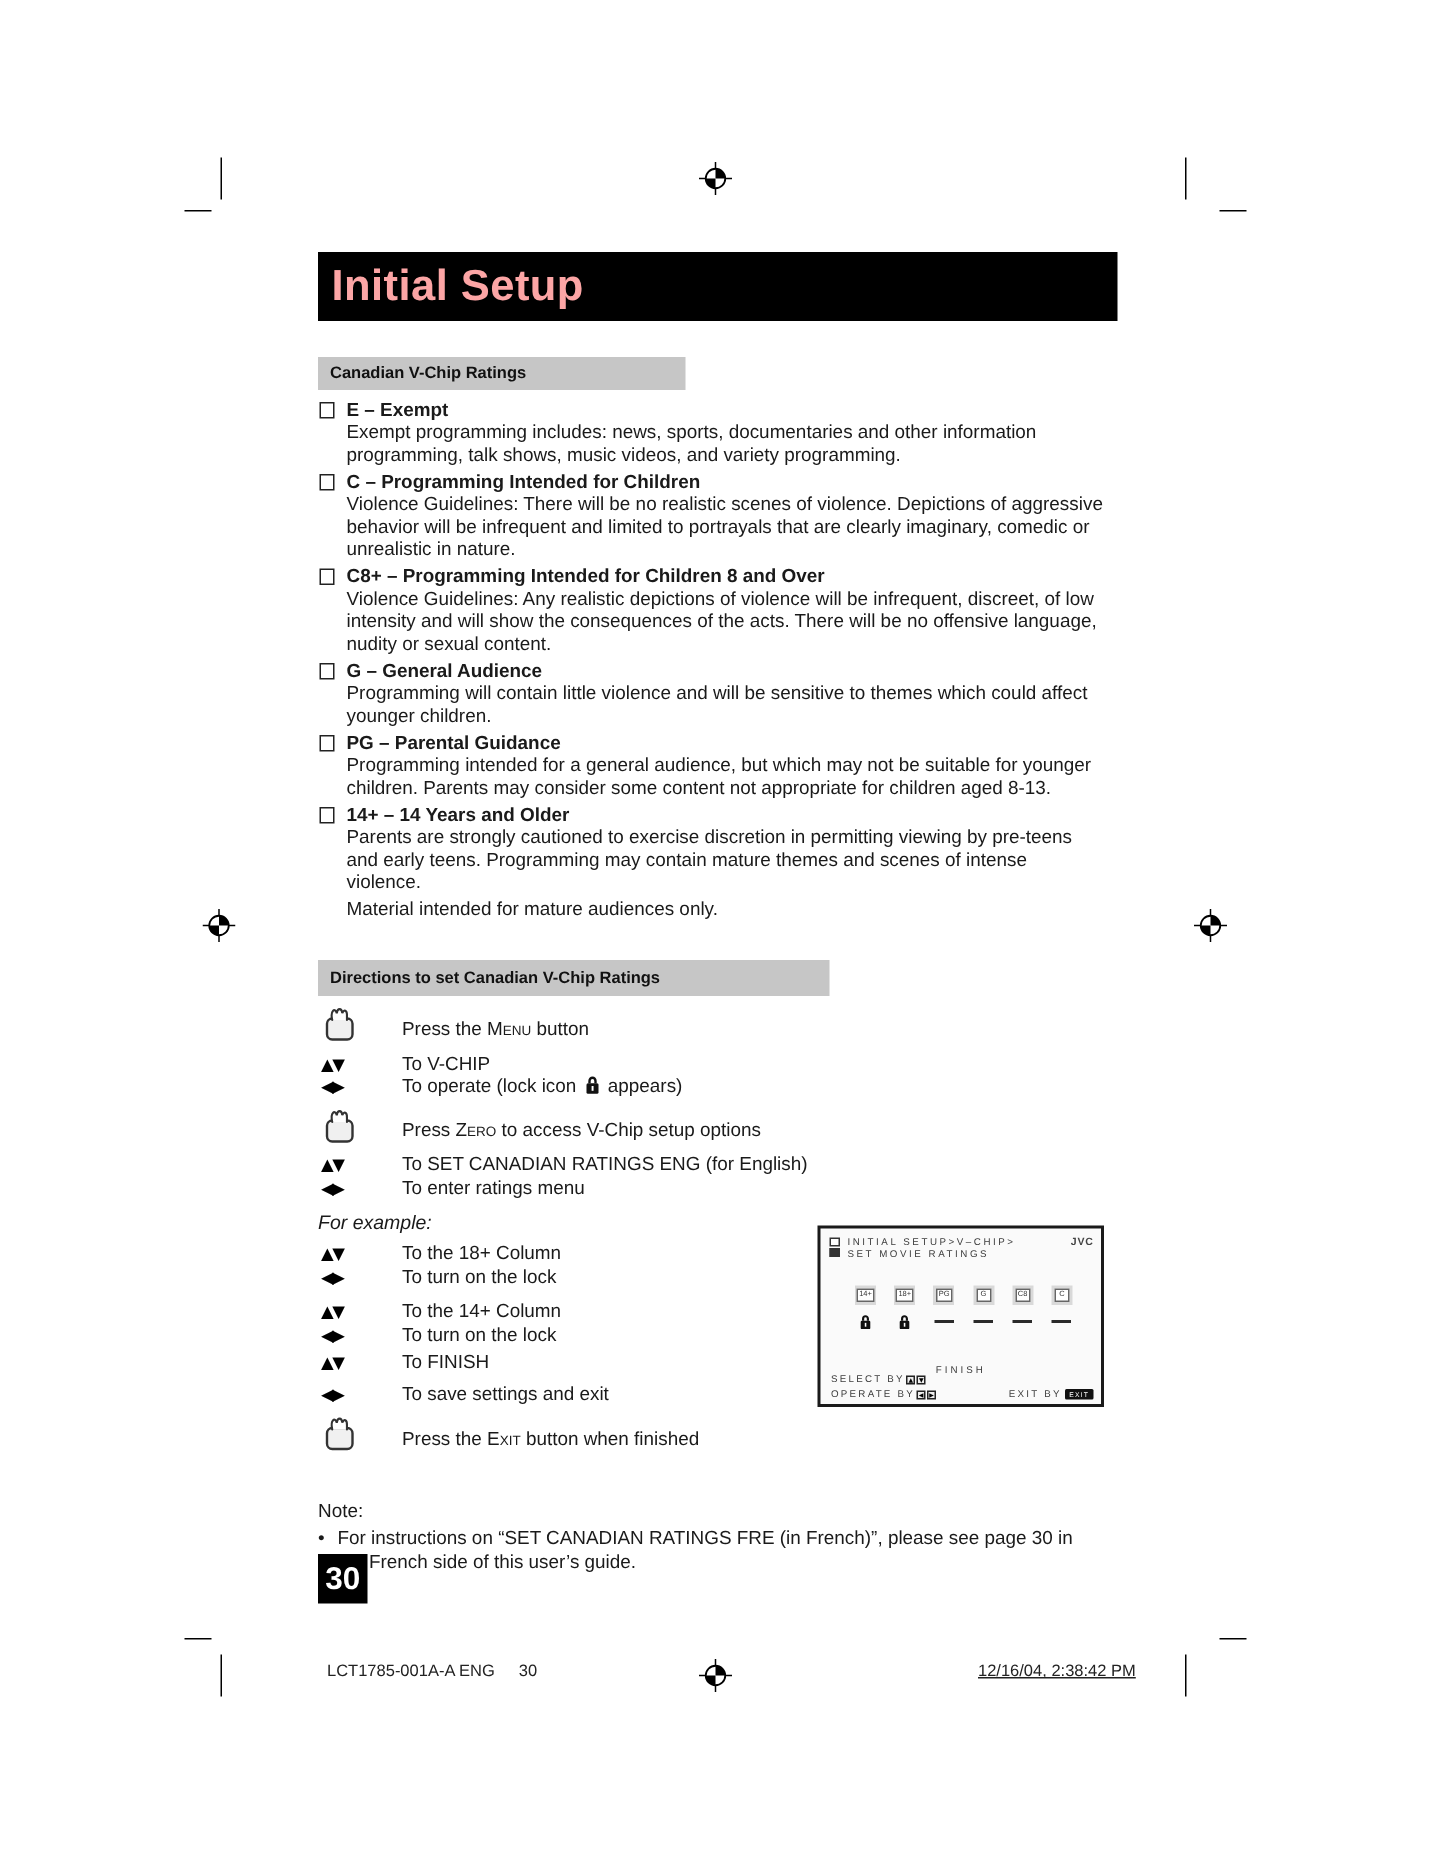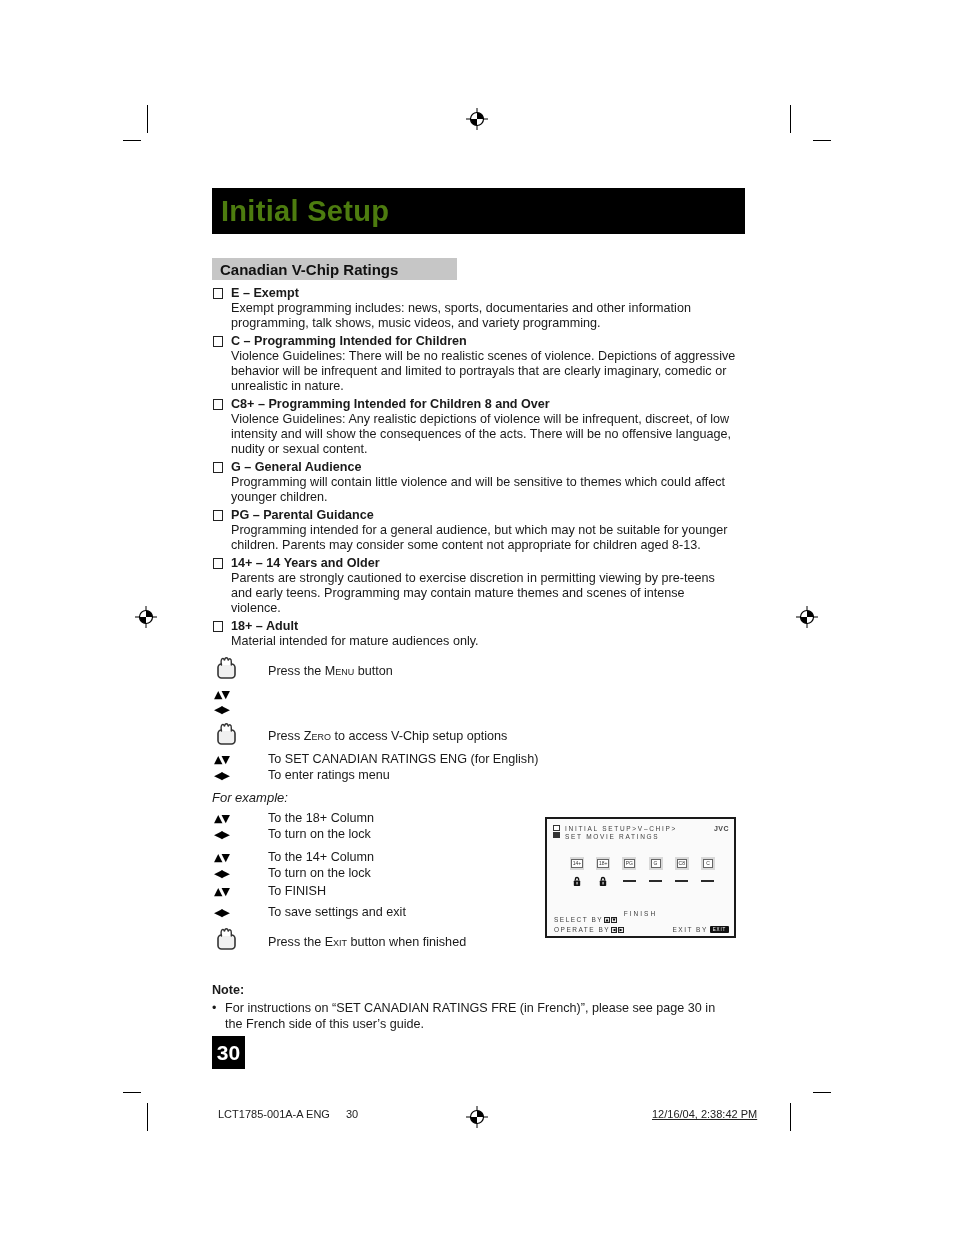--- a/index.html
+++ b/index.html
@@ -8,25 +8,25 @@
     position:relative; width:954px; height:1235px; background:#fff;
     font-family:"Liberation Sans", sans-serif; color:#1a1a1a; overflow:hidden;
   }
   
   .vline { position:absolute; width:1px; background:#000; }
   .hline { position:absolute; height:1px; background:#000; }
   .regmark { position:absolute; width:22px; height:22px; }
   
   #col { position:absolute; left:212px; top:168px; width:533px; }
   #title-bar {
-    height:46px; background:#000; color:#4d7c0f; display:flex; align-items:center;
-    padding-left:9px; font-size:29px; font-weight:bold; letter-spacing:0.3px;margin-top:20px;
+    height:46px; background:#000; color:#fca5a5; display:flex; align-items:center;
+    padding-left:9px; font-size:29px; font-weight:bold; letter-spacing:0.3px;
   }
   .sec-header {
-    background:#c6c6c6; font-weight:bold; font-size:15px; color:#111;
+    background:#c6c6c6; font-weight:bold; font-size:11px; color:#111;
     padding-left:8px; display:flex; align-items:center;
   }
   #sec1 { width:245px; height:22px; margin-top:24px; margin-bottom:6px; }
   #sec2 { width:341px; height:24px; margin-top:26px; margin-bottom:3px; }
   
   .rating-item { margin-bottom:3px; font-size:12.6px; line-height:15px; }
   .rating-title { display:flex; align-items:flex-start; font-weight:bold; }
   .chk {
     width:10px; height:11px; border:1.4px solid #222; margin:2px 8px 0 1px; flex:none;
   }
@@ -42,21 +42,21 @@
   .press-row .step-text { padding-top:4px; }
   .pair-row { min-height:31px; }
   .single-row { min-height:18px; }
   .sc { font-variant:small-caps; }
   .example-label { font-size:13px; font-weight:normal; font-style:italic; margin:7px 0 6px; }
   .example-intro { font-size:12.6px; margin-bottom:5px; }
   .mt4{margin-top:4px;} .mt8{margin-top:8px;} .mt3{margin-top:3px;}
   .inline-lock { display:inline-block; vertical-align:-2px; margin:0 2px; }
   
   #note { margin-top:9px; font-size:12.6px; line-height:15.5px; }
-  #note .note-label { font-weight:bold; margin-bottom:3px;margin-top:25px; }
+  #note .note-label { font-weight:normal; margin-bottom:3px;margin-top:25px; }
   .note-bullet { display:flex; width:522px; }
   .note-bullet .dot { width:13px; flex:none; }
   
   #tv {
     position:absolute; left:545px; top:817px; width:191px; height:121px;
     border:2px solid #1a1a1a; background:#fafafa; color:#3d3d3d;
   }
   #tv-head { position:absolute; left:6px; top:6px; display:flex; }
   #tv-head-icons { width:9px; margin-right:3px; }
   .mini-sq { width:7px; height:6px; border:1px solid #333; background:#fff; margin-bottom:1px; }
@@ -177,47 +177,58 @@
         <div class="rating-desc">Programming intended for a general audience, but which may not be suitable for younger children. Parents may consider some content not appropriate for children aged 8-13.</div>
       </div>
       <div class="rating-item">
         <div class="rating-title">
             <span class="chk"></span>
             <span>14+ – 14 Years and Older</span>
           </div>
         <div class="rating-desc">Parents are strongly cautioned to exercise discretion in permitting viewing by pre-teens and early teens. Programming may contain mature themes and scenes of intense violence.</div>
       </div>
       <div class="rating-item">
-        <div class="rating-title">
-            <span class="chk"></span>
-            <span>18+ – Adult</span>
-          </div>
         <div class="rating-desc">Material intended for mature audiences only.</div>
       </div>
     </div>
 
+    <div id="sec2" class="sec-header">
+      <span>Directions to set Canadian V-Chip Ratings</span>
+    </div>
 
     <div>
 
       <div class="step-row press-row">
         <div class="step-icon-cell hand-cell">
           <svg width="25" height="29" viewBox="0 0 25 29">
             <rect x="4" y="11" width="17" height="14" rx="3.5" fill="#f0f0f0" stroke="#333" stroke-width="1.6"></rect>
             <path d="M7.5,12 C6,5.5 9.5,3.5 10.5,7.5 C11,3.8 13.8,3.8 14.2,7.5 C15.2,4.5 17.5,5.5 17.3,9 L17.3,12" fill="#fff" stroke="#333" stroke-width="1.4" stroke-linecap="round"></path>
           </svg>
         </div>
         <div class="step-text">
           <span>Press the </span><span class="sc">Menu</span><span> button</span>
         </div>
       </div>
 
       <div class="step-row pair-row">
         <div class="step-icon-cell">
           <span class="arrows">▲▼</span>
           <span class="arrows">◀▶</span>
+        </div>
+        <div class="step-text">
+          <div>To V-CHIP</div>
+          <div>
+            <span>To operate (lock icon</span>
+            <span class="inline-lock"><svg width="10" height="13" viewBox="0 0 10 13">
+                  <path d="M3,5.2 V3.6 A2,2.1 0 0 1 7,3.6 V5.2" fill="none" stroke="#111" stroke-width="1.6"></path>
+                  <rect x="1" y="5.2" width="8" height="7" rx="1" fill="#111"></rect>
+                  <rect x="4.4" y="7" width="1.3" height="3.2" fill="#fff"></rect>
+                </svg></span>
+            <span>appears)</span>
+          </div>
         </div>
       </div>
 
       <div class="step-row press-row">
         <div class="step-icon-cell hand-cell">
           <svg width="25" height="29" viewBox="0 0 25 29">
             <rect x="4" y="11" width="17" height="14" rx="3.5" fill="#f0f0f0" stroke="#333" stroke-width="1.6"></rect>
             <path d="M7.5,12 C6,5.5 9.5,3.5 10.5,7.5 C11,3.8 13.8,3.8 14.2,7.5 C15.2,4.5 17.5,5.5 17.3,9 L17.3,12" fill="#fff" stroke="#333" stroke-width="1.4" stroke-linecap="round"></path>
           </svg>
         </div>

